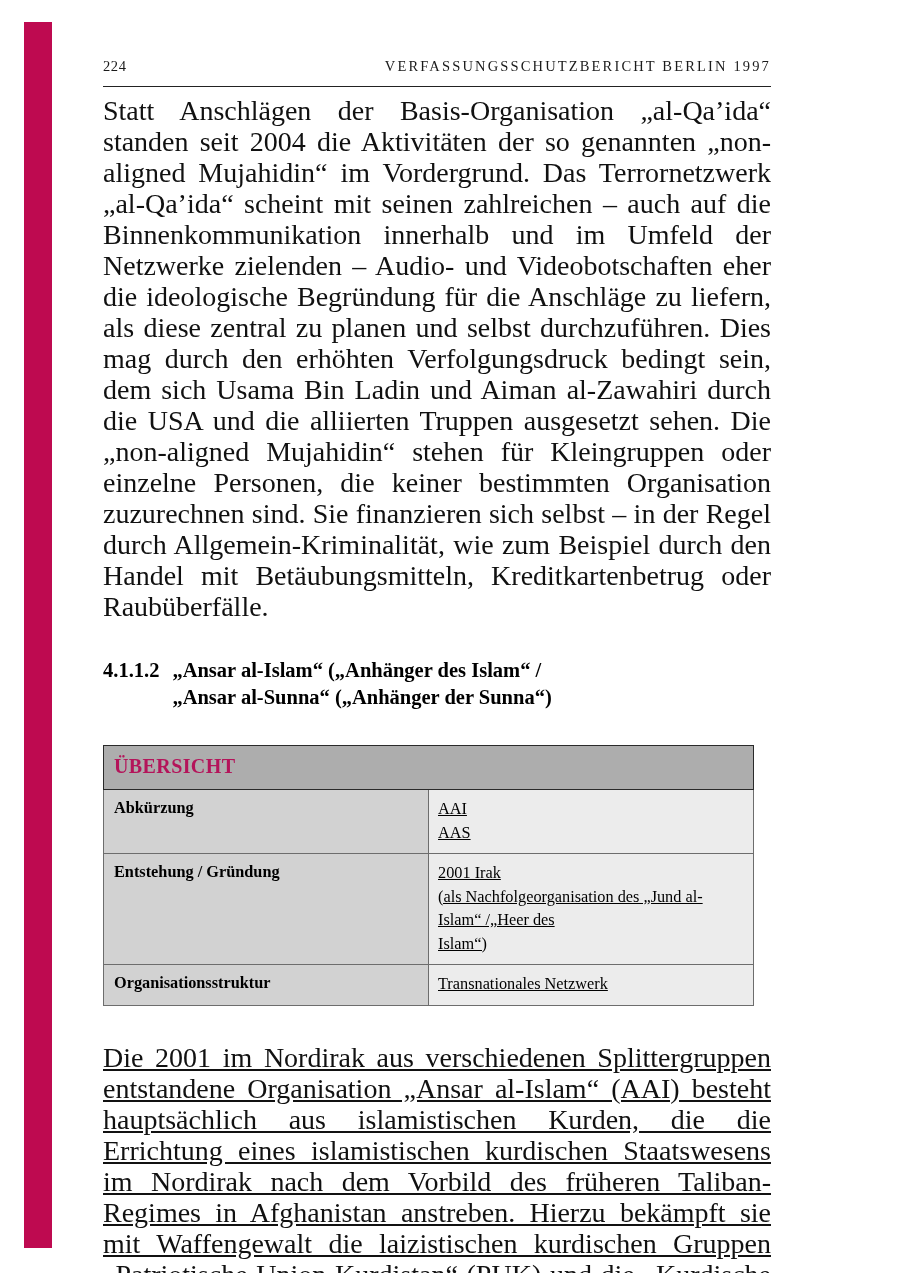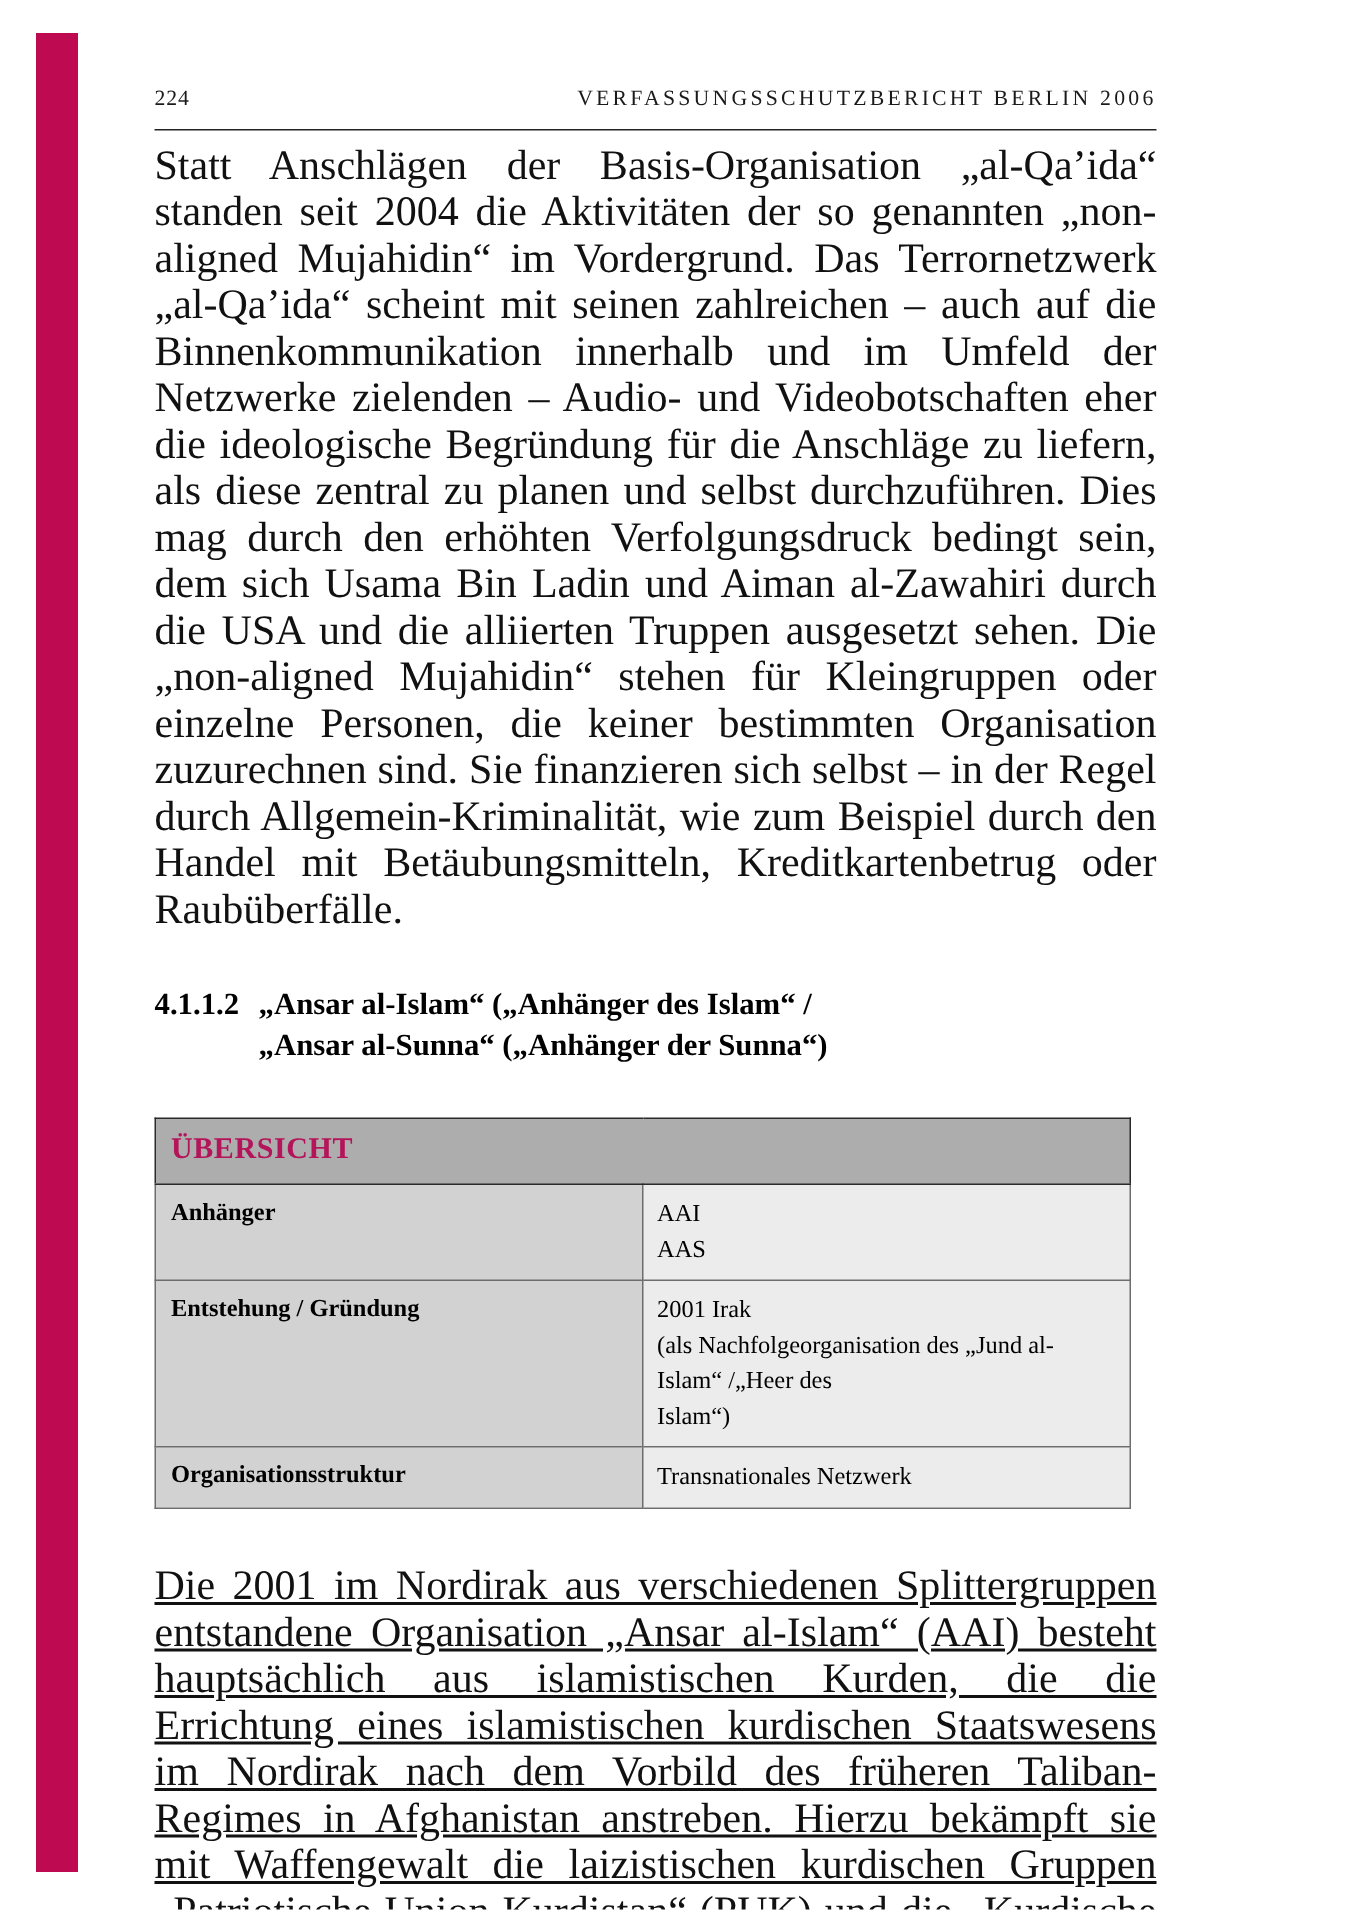--- a/index.html
+++ b/index.html
@@ -127,33 +127,34 @@
     background: #d2d2d2;
     font-weight: bold;
     font-size: 16.3px;
     line-height: 22px;
     padding-left: 10px !important;
   }
   .cell-value {
     background: #ececec;
     font-size: 16.3px;
     line-height: 23.5px;
+    text-decoration: underline;
   }
   .cell-value div { display: block; }
 </style>
 </head>
 <body>
 
 <div class="spine-bar" style="background: rgb(190, 10, 80);"></div>
 
 <div class="page-column">
 
   <div class="running-head">
     <div class="folio">224</div>
-    <div class="head-title">VERFASSUNGSSCHUTZBERICHT BERLIN 2006</div>
+    <div class="head-title">VERFASSUNGSSCHUTZBERICHT BERLIN 1997</div>
     <div class="head-rule"></div>
   </div>
 
   <p class="body-text para-first">Statt Anschlägen der Basis-Organisation „al-Qa’ida“ standen seit 2004 die Aktivitäten der so genannten „non-aligned Mujahidin“ im Vordergrund. Das Terrornetzwerk „al-Qa’ida“ scheint mit seinen zahlreichen – auch auf die Binnenkommunikation innerhalb und im Umfeld der Netzwerke zielenden – Audio- und Videobotschaften eher die ideologische Begründung für die Anschläge zu liefern, als diese zentral zu planen und selbst durchzuführen. Dies mag durch den erhöhten Verfolgungsdruck bedingt sein, dem sich Usama Bin Ladin und Aiman al-Zawahiri durch die USA und die alliierten Truppen ausgesetzt sehen. Die „non-aligned Mujahidin“ stehen für Kleingruppen oder einzelne Personen, die keiner bestimmten Organisation zuzurechnen sind. Sie finanzieren sich selbst – in der Regel durch Allgemein-Kriminalität, wie zum Beispiel durch den Handel mit Betäubungsmitteln,  Kreditkartenbetrug oder Raubüberfälle.</p>
 
   <h2 class="section-heading">
     <span class="section-number">4.1.1.2</span>
     <span class="section-title-lines">
       <span>„Ansar al-Islam“ („Anhänger des Islam“ /</span>
       <span>„Ansar al-Sunna“ („Anhänger der Sunna“)</span>
@@ -161,21 +162,21 @@
   </h2>
 
   <table class="overview-table">
     <tbody>
       <tr>
         <td class="overview-caption-cell" colspan="2">
           <span class="overview-caption" style="color: rgb(180, 20, 90);">ÜBERSICHT</span>
         </td>
       </tr>
       <tr>
-        <td class="cell-label">Anhänger</td>
+        <td class="cell-label">Abkürzung</td>
         <td class="cell-value">
           <div>AAI</div>
           <div>AAS</div>
         </td>
       </tr>
       <tr>
         <td class="cell-label">Entstehung / Gründung</td>
         <td class="cell-value">
           <div>2001 Irak</div>
           <div>(als Nachfolgeorganisation des „Jund al-Islam“ /„Heer des</div>

